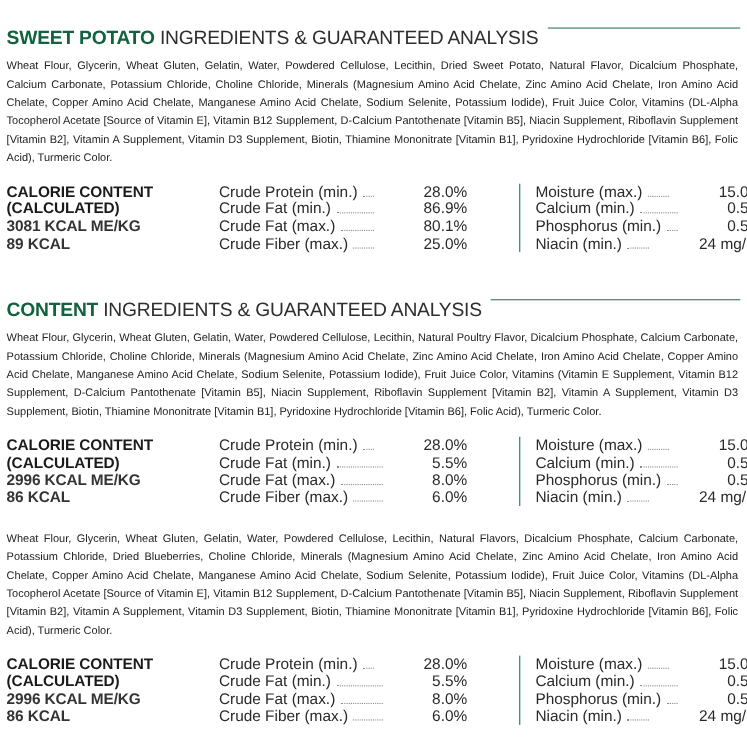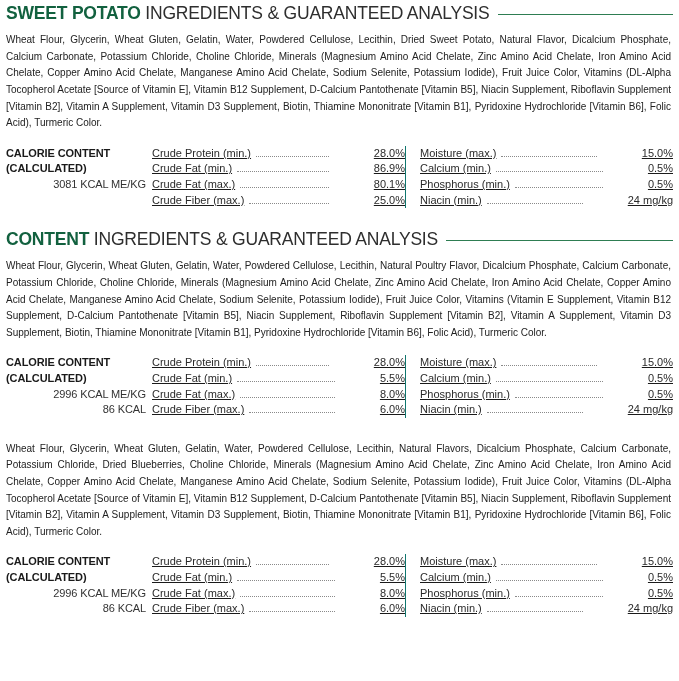--- a/index.html
+++ b/index.html
@@ -25,20 +25,21 @@
   .section-header {
     display: flex;
     align-items: center;
     gap: 8px;
     white-space: nowrap;
   }
   .section-title {
     font-size: 17.5px;
     letter-spacing: -0.2px;
     line-height: 1.1;
+    margin-top: 21px;
   }
   .flavor {
     font-weight: bold;
     color: #12613f;
   }
   .heading-rest {
     font-weight: normal;
     color: #2e2e2e;
   }
   .rule {
@@ -51,39 +52,38 @@
     font-size: 10px;
     line-height: 16.6px;
     text-align: justify;
     color: #222;
     margin-top: 9px;
     padding-right: 2px;
   }
   .ga-block {
     display: flex;
     margin-top: 14px;
-    font-size: 11px;
+    font-size: 14px;
     line-height: 15.6px;
+    gap: 47px;
   }
   .ga-col-calorie {
     width: 140px;
     flex: 0 0 140px;
     font-weight: bold;
     color: #1a1a1a;
     letter-spacing: -0.1px;
   }
   .ga-col-calorie .cal-sub {
-    font-weight: normal;
+    font-weight: bold;
     color: #333;
-    text-align: right;
   }
   .ga-col {
     flex: 1 1 0;
     padding-left: 6px;
-    text-decoration: underline;
   }
   .ga-col.second {
     border-left: 1px solid #0f766e;
     padding-left: 14px;
   }
   .ga-row {
     display: flex;
     align-items: baseline;
     white-space: nowrap;
   }
@@ -117,20 +117,21 @@
         <span class="heading-rest">INGREDIENTS &amp; GUARANTEED ANALYSIS</span>
       </div>
       <div class="rule"></div>
     </div>
     <div class="ingredients">Wheat Flour, Glycerin, Wheat Gluten, Gelatin, Water, Powdered Cellulose, Lecithin, Dried Sweet Potato, Natural Flavor, Dicalcium Phosphate, Calcium Carbonate, Potassium Chloride, Choline Chloride, Minerals (Magnesium Amino Acid Chelate, Zinc Amino Acid Chelate, Iron Amino Acid Chelate, Copper Amino Acid Chelate, Manganese Amino Acid Chelate, Sodium Selenite, Potassium Iodide), Fruit Juice Color, Vitamins (DL-Alpha Tocopherol Acetate [Source of Vitamin E], Vitamin B12 Supplement, D-Calcium Pantothenate [Vitamin B5], Niacin Supplement, Riboflavin Supplement [Vitamin B2], Vitamin A Supplement, Vitamin D3 Supplement, Biotin, Thiamine Mononitrate [Vitamin B1], Pyridoxine Hydrochloride [Vitamin B6], Folic Acid), Turmeric Color.</div>
     <div class="ga-block">
       <div class="ga-col-calorie">
         <div>CALORIE CONTENT</div>
         <div>(CALCULATED)</div>
         <div class="cal-sub">3081 KCAL ME/KG</div>
+        <div class="cal-sub">89 KCAL</div>
       </div>
       <div class="ga-col first">
         <div class="ga-row">
           <span class="ga-label">Crude Protein (min.)</span>
           <span class="ga-dots"></span>
           <span class="ga-value">28.0%</span>
         </div>
         <div class="ga-row">
           <span class="ga-label">Crude Fat (min.)</span>
           <span class="ga-dots"></span>

